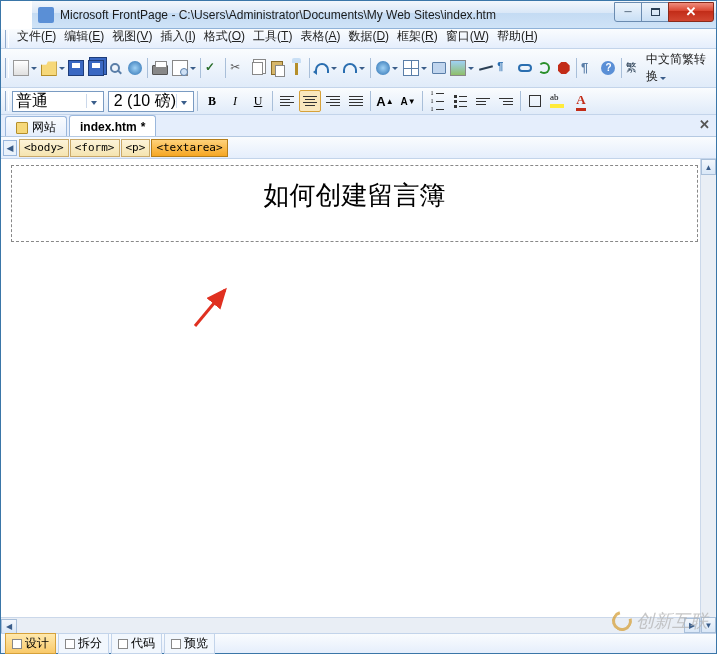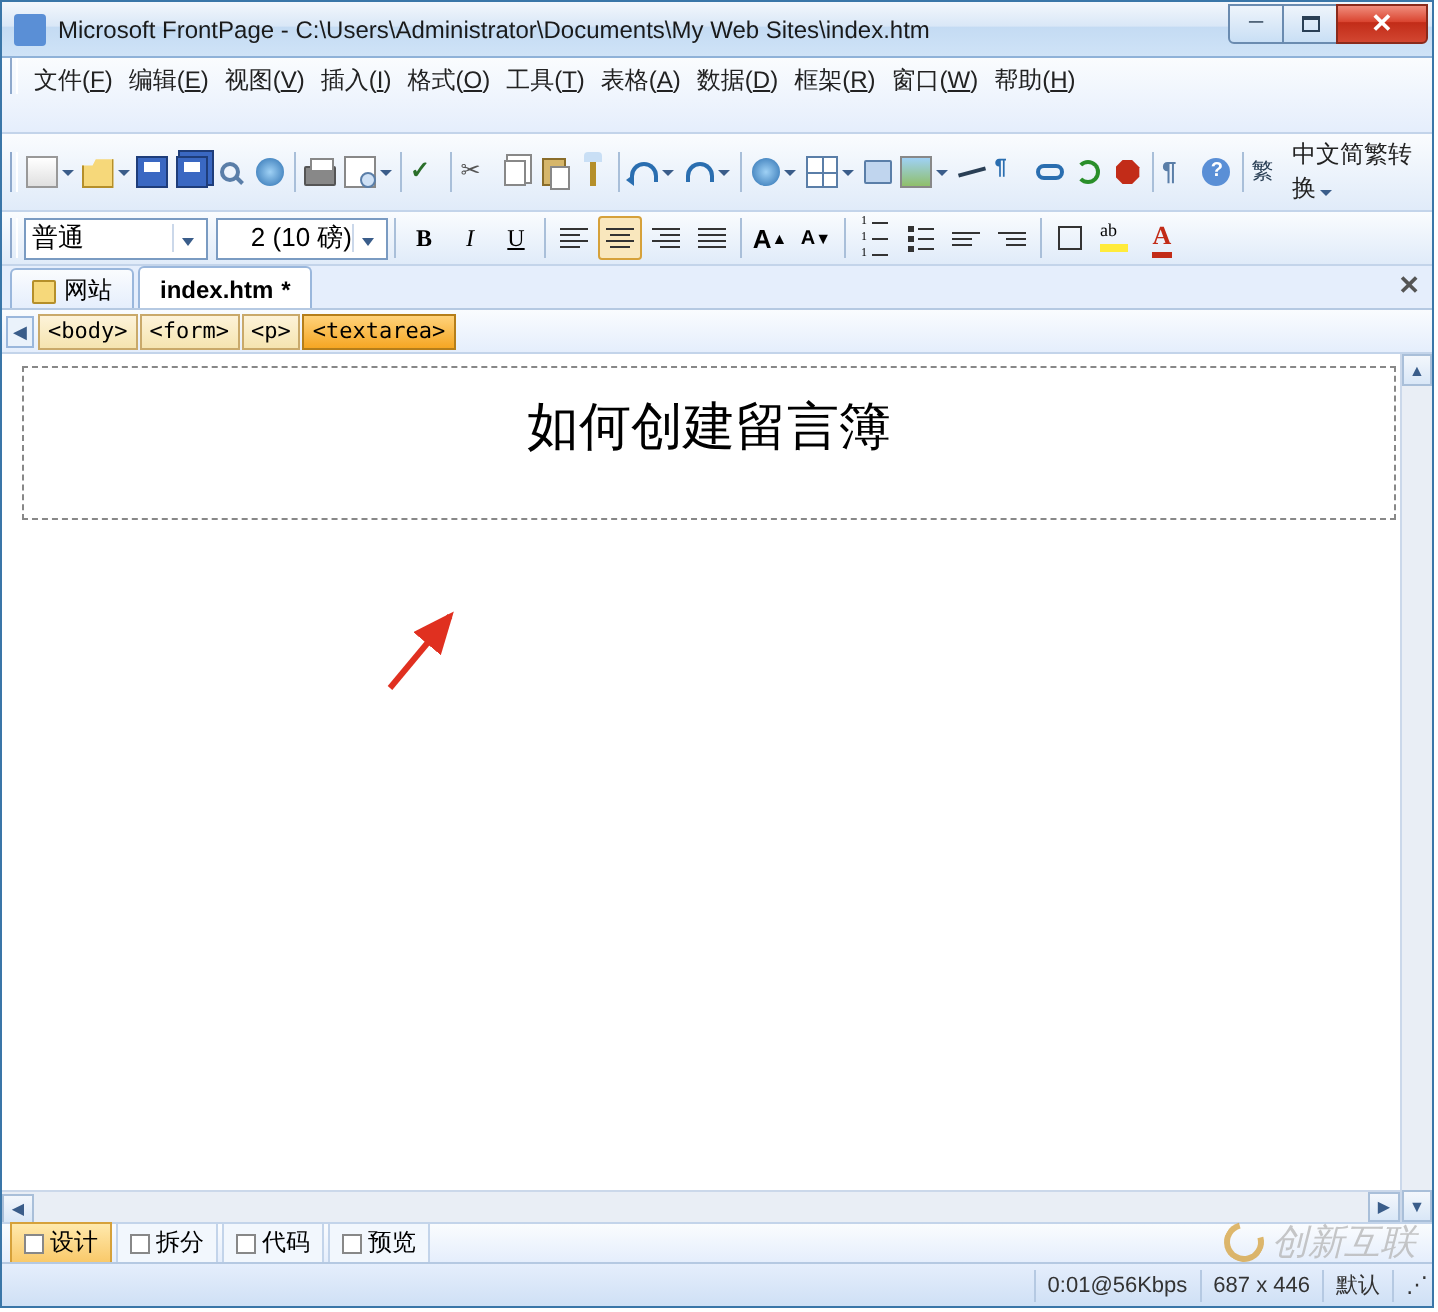--- a/index.html
+++ b/index.html
@@ -1,29 +1,29 @@
 <!DOCTYPE html>
 <html><head>
 <meta charset="utf-8">
 <style>
   * { margin:0; padding:0; box-sizing:border-box; }
   body { width:719px; height:656px; background:#fff; font-family:'Microsoft YaHei',SimSun,Arial,sans-serif; font-size:12px; overflow:hidden; position:relative; }
   .window { width:717px; height:654px; border:1px solid #3a76a8; background:#fff; position:relative; display:flex; flex-direction:column;}
   
-  .titlebar { height:28px; background:linear-gradient(#f3f7fc,#d9e7f7 45%,#c4dbf3 46%,#cfe3f7); display:flex; align-items:center; padding-left:6px; border-bottom:1px solid #8fb2d8;}
+  .titlebar { height:28px; background:linear-gradient(#f3f7fc,#d9e7f7 45%,#c4dbf3 46%,#cfe3f7); display:flex; align-items:center; padding-left:6px; border-bottom:1px solid #8fb2d8;margin-left:31px;}
   .titlebar-icon { width:16px; height:16px; background:#5a8fd6; border-radius:2px; margin-right:6px; position:relative;}
   .titlebar-text { flex:1; color:#1a1a1a; font-size:12px; white-space:nowrap; overflow:hidden;}
   .winbtns { display:flex; height:20px; margin-top:-6px; margin-right:2px;}
   .winbtn { width:28px; height:20px; border:1px solid #6a8bb0; background:linear-gradient(#eef4fb,#c9dff5); display:flex; align-items:center; justify-content:center; font-size:10px; color:#2a3f55; margin-left:-1px;}
   .winbtn.min { border-radius:0 0 0 3px;}
   .winbtn.cls { width:46px; background:linear-gradient(#f08d7d,#d9432e 45%,#c22c18 46%,#d24631); color:#fff; border-color:#8a2a1b; border-radius:0 0 3px 0;}
   .winbtn.max span{display:inline-block;width:9px;height:8px;border:1px solid #2a3f55;border-top-width:2px;}
   .winbtn.cls span{font-size:13px;font-weight:bold;}
   
-  .menubar { height:38px; background:linear-gradient(#fafcfe,#e5eefc); border-bottom:1px solid #c3d4ea; display:flex; align-items:flex-start; padding-left:4px;}
+  .menubar { height:20px; background:linear-gradient(#fafcfe,#e5eefc); border-bottom:1px solid #c3d4ea; display:flex; align-items:flex-end; padding-left:4px;}
   .menubar .handle{ width:4px;height:18px;border-left:1px solid #8fa9cc;border-right:1px solid #fff;margin-right:4px;}
   .menu-item { padding:3px 4px; color:#222; white-space:nowrap;}
   .menu-item .mn{text-decoration:underline;}
   
   .toolbar { background:linear-gradient(#fafcfe,#e0ebf9); border-bottom:1px solid #c3d4ea; display:flex; align-items:center; padding:2px 2px; gap:1px;}
   .toolbar .handle{ width:4px;height:20px;border-left:1px solid #8fa9cc;border-right:1px solid #fff;margin:0 2px;}
   .tbtn { width:22px; height:22px; display:flex; align-items:center; justify-content:center; border:1px solid transparent; border-radius:2px;}
   .tbtn.drop{width:32px;}
   .tbtn.drop::after{content:"";border-left:3px solid transparent;border-right:3px solid transparent;border-top:3px solid #3a5d8a;margin-left:2px;}
   .sep { width:1px; height:20px; background:#a9bfd9; margin:0 2px;}
@@ -56,21 +56,21 @@
   .ico-link{width:14px;height:8px;border:2px solid #2a6eb0;border-radius:4px;}
   .ico-refresh{width:12px;height:12px;border:2px solid #2a8f2a;border-radius:50%;border-left-color:transparent;}
   .ico-stop{width:12px;height:12px;background:#c22c18;clip-path:polygon(30% 0,70% 0,100% 30%,100% 70%,70% 100%,30% 100%,0 70%,0 30%);}
   .ico-para{color:#5a7ea8;font-size:13px;font-weight:bold;}
   .ico-help{width:14px;height:14px;border-radius:50%;background:#5a8fd6;color:#fff;text-align:center;line-height:14px;font-size:10px;font-weight:bold;}
   .ico-cjk{font-size:11px;color:#2a3f55;}
   .cjk-lbl{font-size:12px;color:#222;padding:0 2px;}
   .cjk-arr::after{content:"";display:inline-block;border-left:3px solid transparent;border-right:3px solid transparent;border-top:3px solid #3a5d8a;margin-left:2px;}
   
   .combo{height:21px;border:1px solid #7a9bc2;background:#fff;display:flex;align-items:center;padding:0 3px;}
-  .combo .cv{flex:1;font-size:13px;}
+  .combo .cv{flex:1;font-size:16px;}
   .combo .ca{width:14px;text-align:center;color:#3a5d8a;border-left:1px solid #cbd8ea;}
   .combo .ca::after{content:"";display:inline-block;border-left:3px solid transparent;border-right:3px solid transparent;border-top:4px solid #3a5d8a;}
   .fbtn{width:22px;height:22px;display:flex;align-items:center;justify-content:center;font-family:'Times New Roman',serif;}
   .fbtn.active{border:1px solid #d6a13a;background:#f9e7bd;border-radius:2px;}
   .alines{display:flex;flex-direction:column;gap:2px;width:14px;}
   .alines span{height:1px;background:#333;}
   .al-l span:nth-child(odd){width:100%;} .al-l span:nth-child(even){width:70%;}
   .al-c span:nth-child(odd){width:100%;} .al-c span:nth-child(even){width:70%;margin:0 auto;}
   .al-r span:nth-child(odd){width:100%;} .al-r span:nth-child(even){width:70%;margin-left:auto;}
   .al-j span{width:100%;}
@@ -423,24 +423,18 @@
     <div class="vtab">
         <span class="vi"></span>
         <span>代码</span>
       </div>
     <div class="vtab">
         <span class="vi"></span>
         <span>预览</span>
       </div>
   </div>
 
-  <div class="status">
-    <div class="cell">0:01@56Kbps</div>
-    <div class="cell">687 x 446</div>
-    <div class="cell">默认</div>
-    <div class="cell" style="width:14px">⋰</div>
-  </div>
 
   <div class="wm">
       <span class="wi"></span>
       <span>创新互联</span>
     </div>
 </div>
 
 </body></html>

